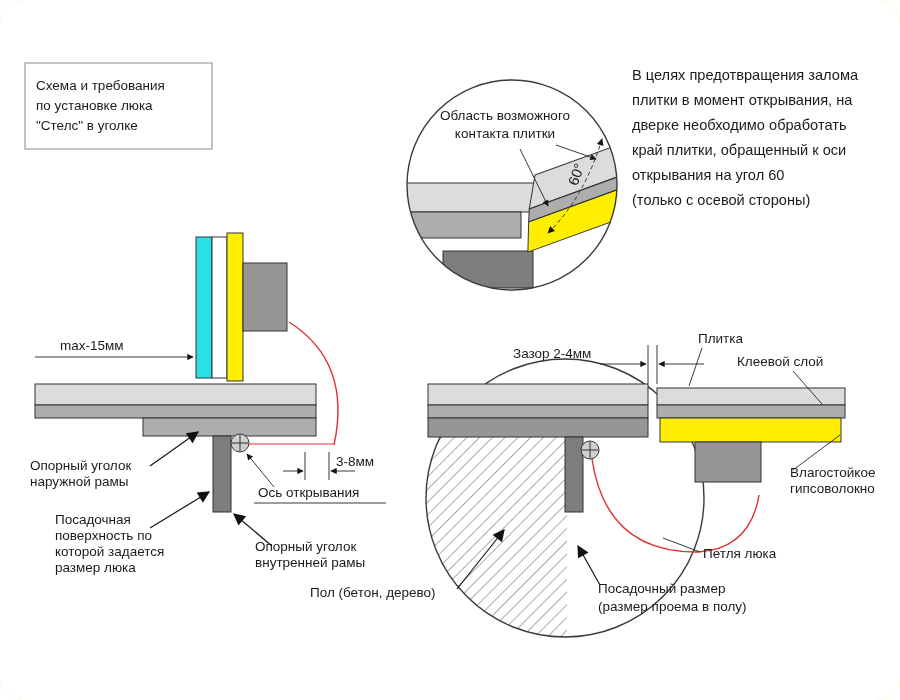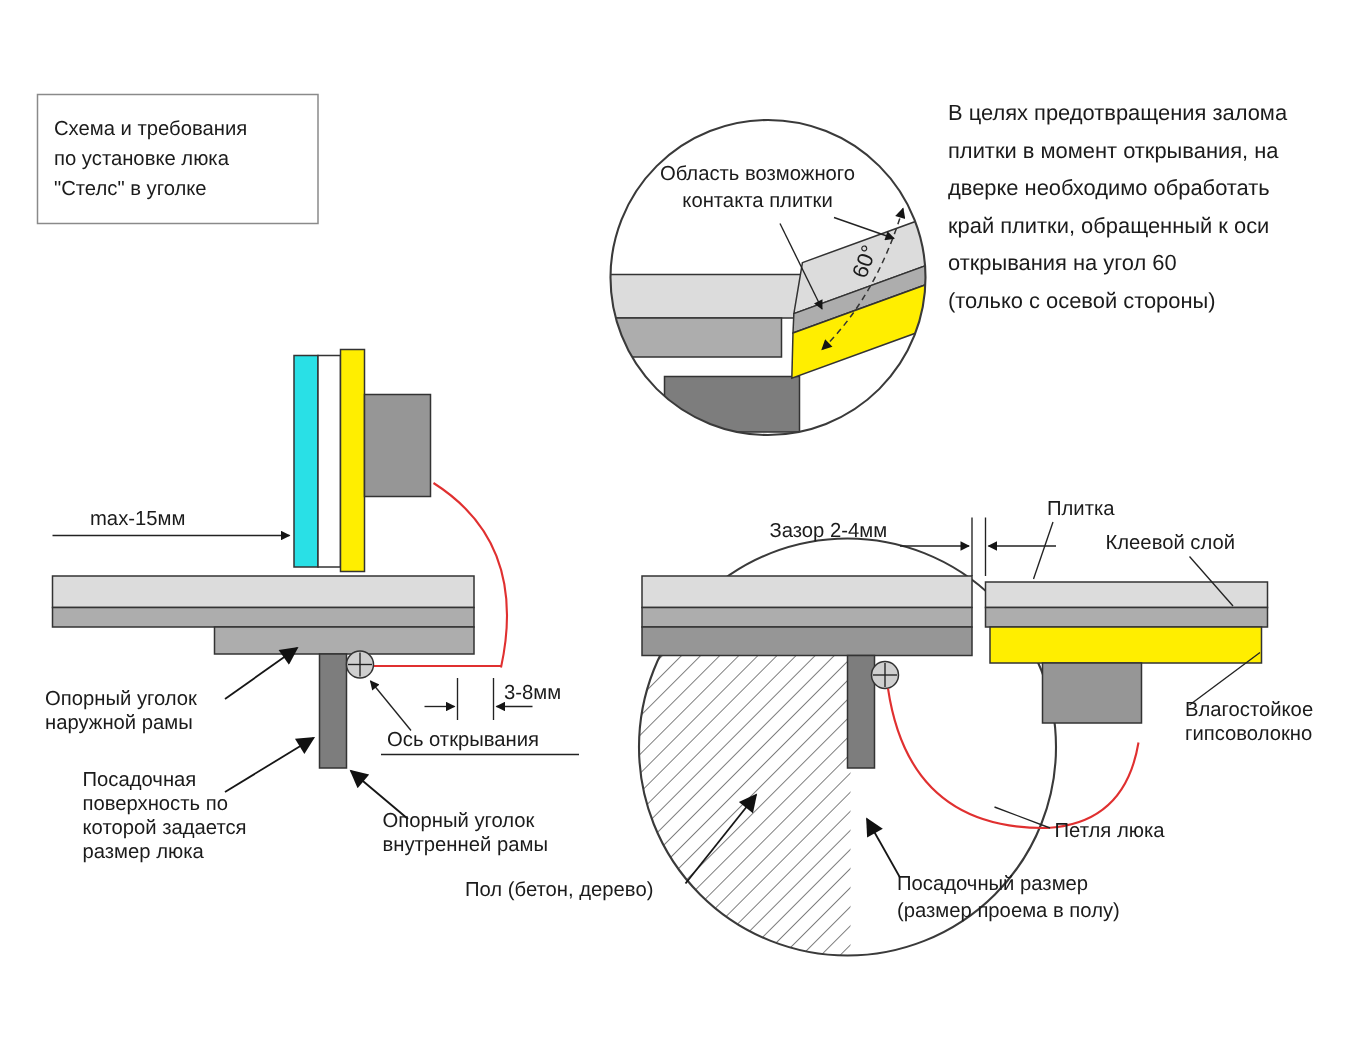--- a/index.html
+++ b/index.html
@@ -1,17 +1,17 @@
 <!DOCTYPE html>
 <html><head>
 <meta charset="utf-8">
 <style>
   html,body{margin:0;padding:0;background:#ffffff;}
   .canvas{position:relative;width:900px;height:700px;background:#bef264;
-          font-family:"Liberation Sans",sans-serif;overflow:hidden;}
+          font-family:"Liberation Sans",sans-serif;overflow:hidden;border-radius:22px;}
   svg{position:absolute;left:0;top:0;}
   svg text{fill:#1b1b1b;font-family:"Liberation Sans",sans-serif;}
   .t13{font-size:13.5px;}
   .t14{font-size:14.6px;}
   .lineThin{stroke:#222;stroke-width:0.9;fill:none;}
   .lineMed{stroke:#161616;stroke-width:1.2;fill:none;}
   .shape{stroke:#333;stroke-width:1;}
   .g-light{fill:#dcdcdc;}
   .g-mid{fill:#adadad;}
   .g-dark{fill:#969696;}

